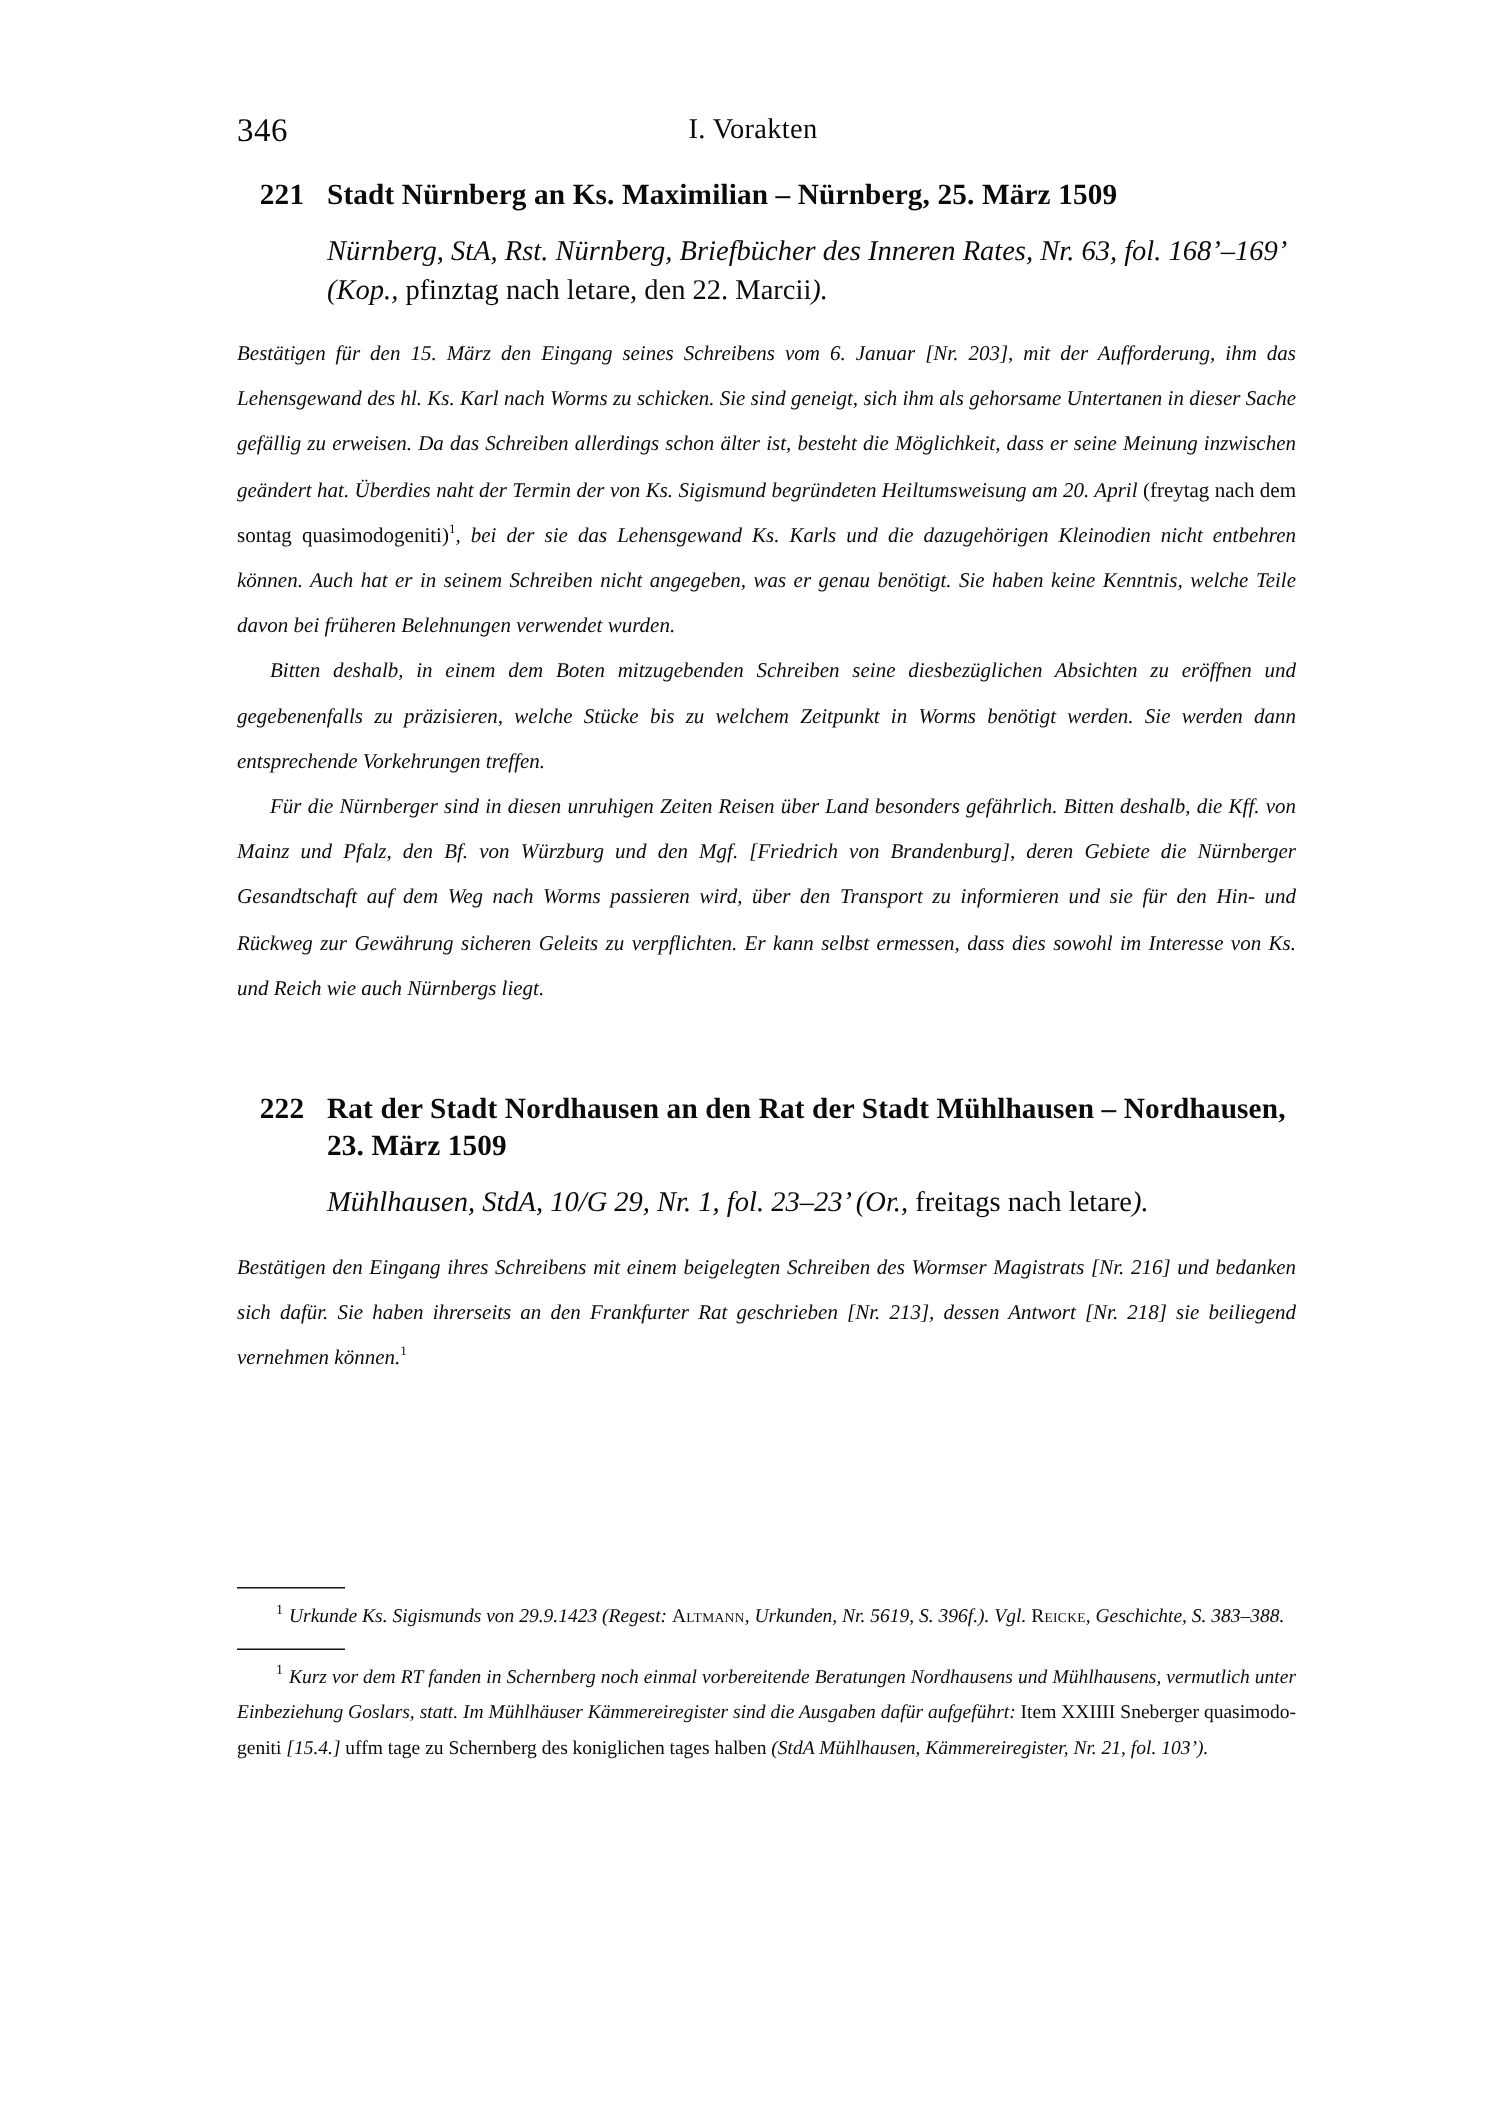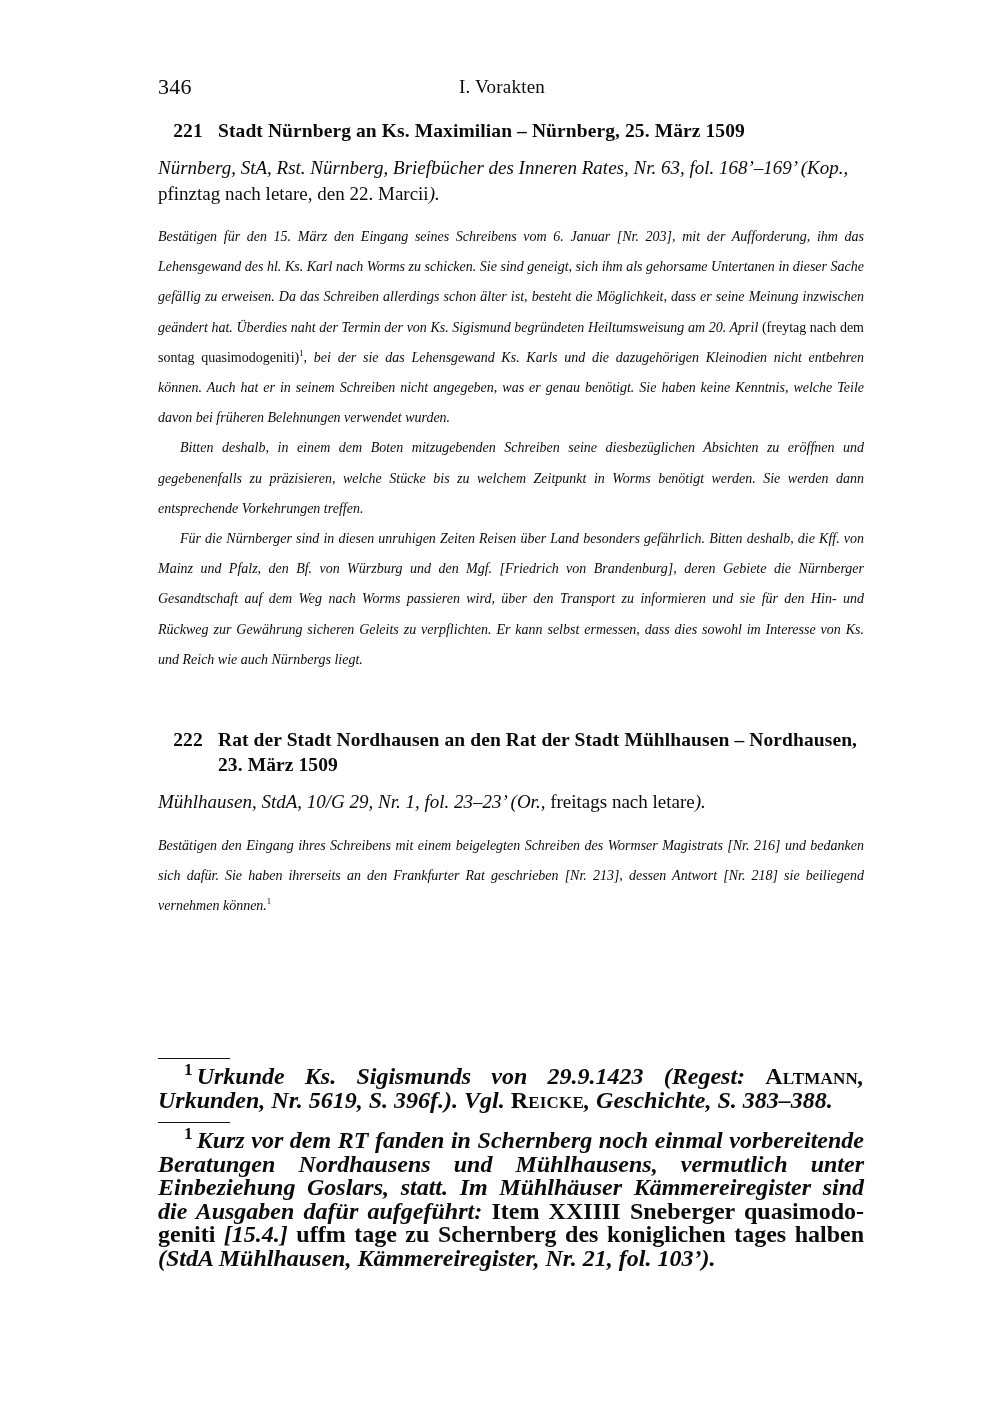--- a/index.html
+++ b/index.html
@@ -71,20 +71,21 @@
     flex: 0 0 60px;
     font-weight: bold;
     text-align: center;
   }
   .entry-title {
     flex: 1 1 auto;
   }
 
   
   .source {
+    margin-left: 60px;
     margin-top: 12px;
     font-style: italic;
     font-size: 19px;
     line-height: 25.5px;
     text-align: left;
   }
   .source .rm { font-style: normal; }
 
   
   .body-par {
@@ -117,26 +118,25 @@
   .fn-rule {
     width: 72px;
     height: 0;
     border-top: 1.4px solid #141414;
     margin: 0 0 6px 0;
   }
   .fn-block { margin-bottom: 10px; }
   .fn-block.second { margin-top: 1px; }
   .fn-text {
     font-style: italic;
-    font-size: 24px;
+    font-size: 13px;
     line-height: 23.5px;
     text-align: justify;
     text-indent: 26px;
     margin: 0;
-    font-weight: bold;
   }
   .fn-text .rm { font-style: normal; }
   .fn-text .sc {
     font-variant: small-caps;
     font-style: normal;
     letter-spacing: 0.2px;
   }
   .fn-num {
     font-style: normal;
     font-size: 0.72em;

